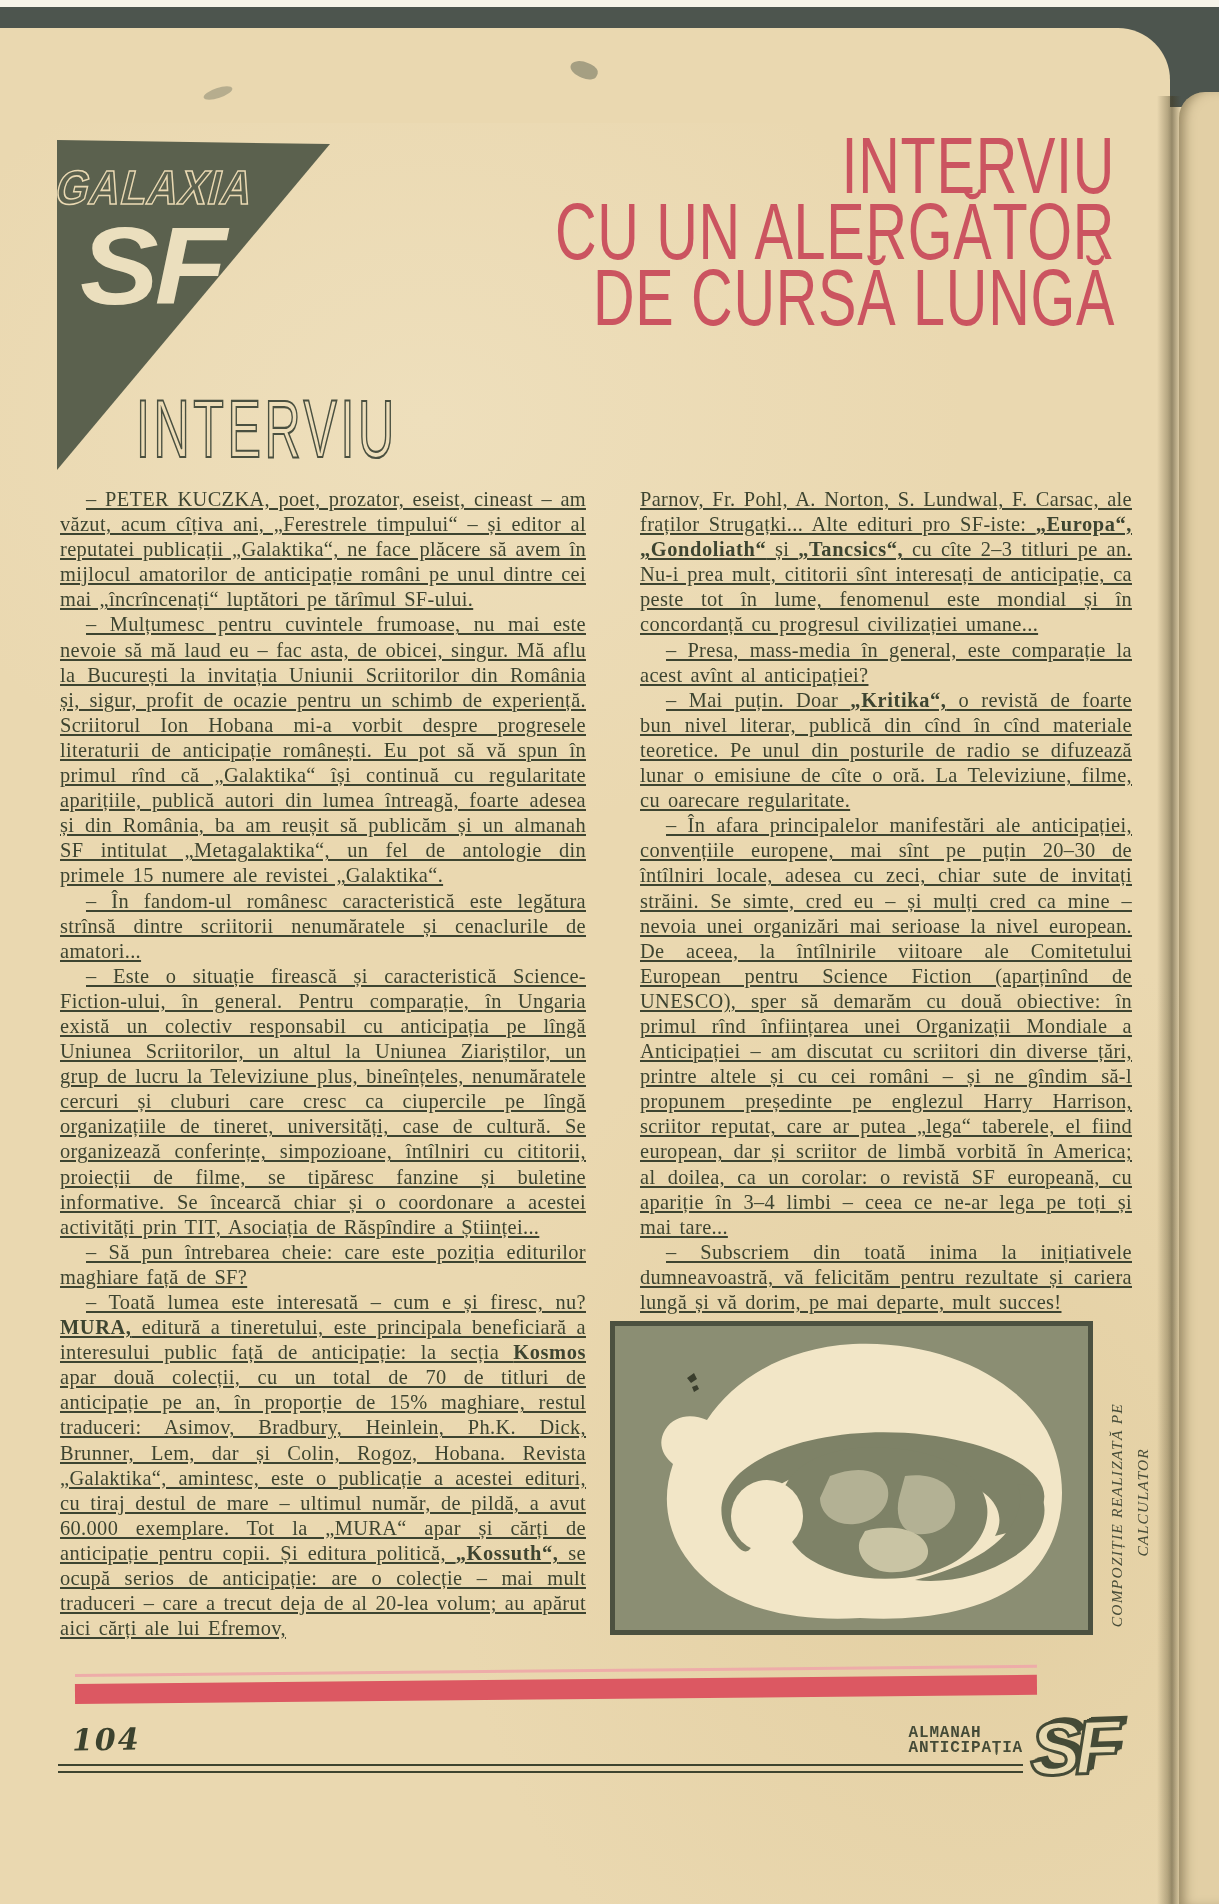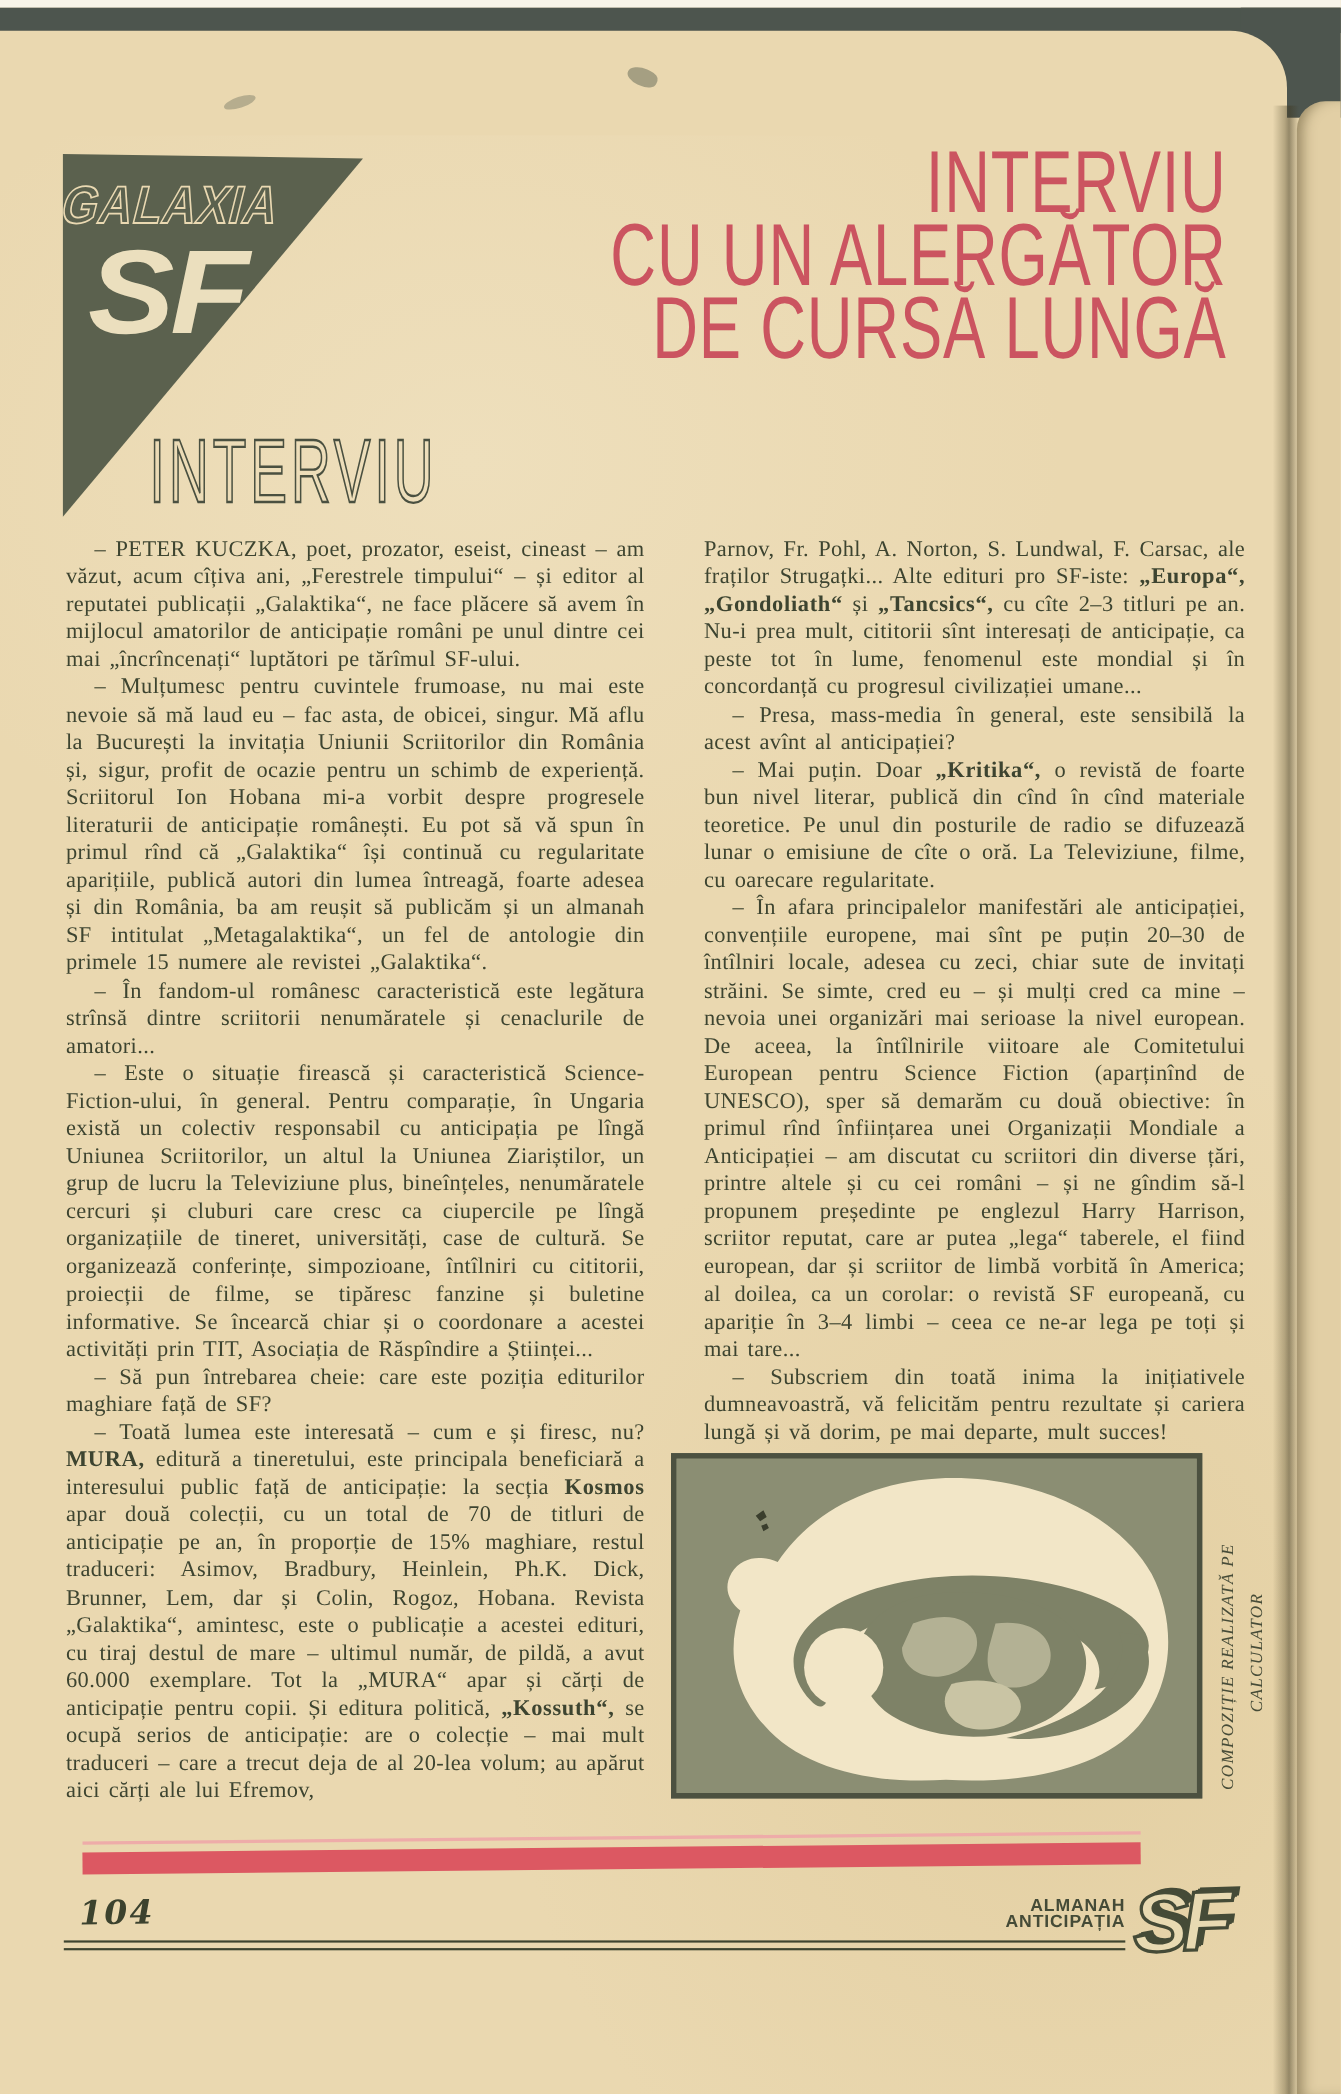--- a/index.html
+++ b/index.html
@@ -35,39 +35,39 @@
   
   .title{top:133px;right:104px;text-align:right;font-family:"Liberation Sans",sans-serif;
       font-size:80px;line-height:66px;color:#cb5460;letter-spacing:1px;
       transform:scaleX(0.72);transform-origin:right top;white-space:nowrap;}
 
   
   .col{top:487px;text-align:justify;font-size:20.4px;line-height:25.1px;color:#3d4430;
       letter-spacing:0.35px;word-spacing:2.5px;}
   .col-left{left:60px;width:526px;}
   .col-right{left:640px;width:492px;}
-  .col p{margin:0;text-indent:26px;}
+  .col p{margin:0;text-indent:26px;text-decoration:underline;}
   .col p.noindent{text-indent:0;}
   .col b{letter-spacing:0.6px;}
 
   
   .artwork{left:610px;top:1321px;width:483px;height:314px;border:5px solid #4c5140;box-sizing:border-box;background:#8b8e73;}
   .caption-v{writing-mode:vertical-rl;transform:rotate(180deg);font-style:italic;font-size:15.5px;
       letter-spacing:1.2px;color:#474c38;white-space:nowrap;font-family:"Liberation Serif",serif;}
   .cap1{left:1108px;top:1403px;}
   .cap2{left:1134px;top:1448px;}
 
   
   .rule-pink{left:75px;top:1674px;width:962px;height:3px;background:#eeaca9;transform:rotate(-0.55deg);transform-origin:left center;}
   .rule-red{left:75px;top:1684px;width:962px;height:20px;background:#dc5862;transform:rotate(-0.55deg);transform-origin:left center;}
   .pageno{left:72px;top:1722px;font-family:"DejaVu Serif",serif;font-style:italic;font-weight:bold;
       font-size:30px;color:#3c422e;letter-spacing:2px;transform:rotate(-1deg);}
   .dbl-rule{left:58px;top:1764px;width:965px;height:9px;box-sizing:border-box;
       border-top:2.5px solid #3e442f;border-bottom:2.5px solid #3e442f;}
-  .brand{right:196px;top:1726px;text-align:right;font-family:Liberation Sans, sans-serif;font-weight:bold;
+  .brand{right:196px;top:1726px;text-align:left;font-family:Liberation Mono, monospace;font-weight:bold;
       font-size:16px;line-height:14.5px;color:#454b37;letter-spacing:0.8px;}
   .sf-foot{left:1030px;top:1710px;font-family:"Liberation Sans",sans-serif;font-style:italic;font-weight:bold;
       font-size:76px;line-height:1;color:#e8dab2;-webkit-text-stroke:3px #454b37;
       text-shadow:4px -3px 0 #454b37,2px -2px 0 #454b37,6px -4px 0 #454b37;
       letter-spacing:-6px;transform:rotate(-2deg);}
 </style>
 </head>
 <body>
 
 <div id="scan">
@@ -97,21 +97,21 @@
   <div class="abs col col-left">
       <p>– PETER KUCZKA, poet, prozator, eseist, cineast – am văzut, acum cîțiva ani, „Ferestrele timpului“ – și editor al reputatei publicații „Galaktika“, ne face plăcere să avem în mijlocul amatorilor de anticipație români pe unul dintre cei mai „încrîncenați“ luptători pe tărîmul SF-ului.</p>
       <p>– Mulțumesc pentru cuvintele frumoase, nu mai este nevoie să mă laud eu – fac asta, de obicei, singur. Mă aflu la București la invitația Uniunii Scriitorilor din România și, sigur, profit de ocazie pentru un schimb de experiență. Scriitorul Ion Hobana mi-a vorbit despre progresele literaturii de anticipație românești. Eu pot să vă spun în primul rînd că „Galaktika“ își continuă cu regularitate aparițiile, publică autori din lumea întreagă, foarte adesea și din România, ba am reușit să publicăm și un almanah SF intitulat „Metagalaktika“, un fel de antologie din primele 15 numere ale revistei „Galaktika“.</p>
       <p>– În fandom-ul românesc caracteristică este legătura strînsă dintre scriitorii nenumăratele și cenaclurile de amatori...</p>
       <p>– Este o situație firească și caracteristică Science-Fiction-ului, în general. Pentru comparație, în Ungaria există un colectiv responsabil cu anticipația pe lîngă Uniunea Scriitorilor, un altul la Uniunea Ziariștilor, un grup de lucru la Televiziune plus, bineînțeles, nenumăratele cercuri și cluburi care cresc ca ciupercile pe lîngă organizațiile de tineret, universități, case de cultură. Se organizează conferințe, simpozioane, întîlniri cu cititorii, proiecții de filme, se tipăresc fanzine și buletine informative. Se încearcă chiar și o coordonare a acestei activități prin TIT, Asociația de Răspîndire a Științei...</p>
       <p>– Să pun întrebarea cheie: care este poziția editurilor maghiare față de SF?</p>
       <p>– Toată lumea este interesată – cum e și firesc, nu? <b>MURA,</b> editură a tineretului, este principala beneficiară a interesului public față de anticipație: la secția <b>Kosmos</b> apar două colecții, cu un total de 70 de titluri de anticipație pe an, în proporție de 15% maghiare, restul traduceri: Asimov, Bradbury, Heinlein, Ph.K. Dick, Brunner, Lem, dar și Colin, Rogoz, Hobana. Revista „Galaktika“, amintesc, este o publicație a acestei edituri, cu tiraj destul de mare – ultimul număr, de pildă, a avut 60.000 exemplare. Tot la „MURA“ apar și cărți de anticipație pentru copii. Și editura politică, <b>„Kossuth“,</b> se ocupă serios de anticipație: are o colecție – mai mult traduceri – care a trecut deja de al 20-lea volum; au apărut aici cărți ale lui Efremov,</p>
     </div>
   <div class="abs col col-right">
       <p class="noindent">Parnov, Fr. Pohl, A. Norton, S. Lundwal, F. Carsac, ale fraților Strugațki... Alte edituri pro SF-iste: <b>„Europa“,</b> <b>„Gondoliath“</b> și <b>„Tancsics“,</b> cu cîte 2–3 titluri pe an. Nu-i prea mult, cititorii sînt interesați de anticipație, ca peste tot în lume, fenomenul este mondial și în concordanță cu progresul civilizației umane...</p>
-      <p>– Presa, mass-media în general, este sensibilă la acest avînt al anticipației?</p>
+      <p>– Presa, mass-media în general, este comparație la acest avînt al anticipației?</p>
       <p>– Mai puțin. Doar <b>„Kritika“,</b> o revistă de foarte bun nivel literar, publică din cînd în cînd materiale teoretice. Pe unul din posturile de radio se difuzează lunar o emisiune de cîte o oră. La Televiziune, filme, cu oarecare regularitate.</p>
       <p>– În afara principalelor manifestări ale anticipației, convențiile europene, mai sînt pe puțin 20–30 de întîlniri locale, adesea cu zeci, chiar sute de invitați străini. Se simte, cred eu – și mulți cred ca mine – nevoia unei organizări mai serioase la nivel european. De aceea, la întîlnirile viitoare ale Comitetului European pentru Science Fiction (aparținînd de UNESCO), sper să demarăm cu două obiective: în primul rînd înființarea unei Organizații Mondiale a Anticipației – am discutat cu scriitori din diverse țări, printre altele și cu cei români – și ne gîndim să-l propunem președinte pe englezul Harry Harrison, scriitor reputat, care ar putea „lega“ taberele, el fiind european, dar și scriitor de limbă vorbită în America; al doilea, ca un corolar: o revistă SF europeană, cu apariție în 3–4 limbi – ceea ce ne-ar lega pe toți și mai tare...</p>
       <p>– Subscriem din toată inima la inițiativele dumneavoastră, vă felicităm pentru rezultate și cariera lungă și vă dorim, pe mai departe, mult succes!</p>
     </div>
 
   <div class="abs artwork">
     <svg width="473" height="304" viewBox="0 0 473 304">
       <rect width="473" height="304" fill="#8b8e73"></rect>
       <path d="M 238 18 C 320 14 400 48 432 105 C 455 150 452 205 420 243 C 385 284 310 296 245 292
                C 180 296 120 283 85 248 C 52 215 45 175 58 138 C 48 130 42 118 50 104

